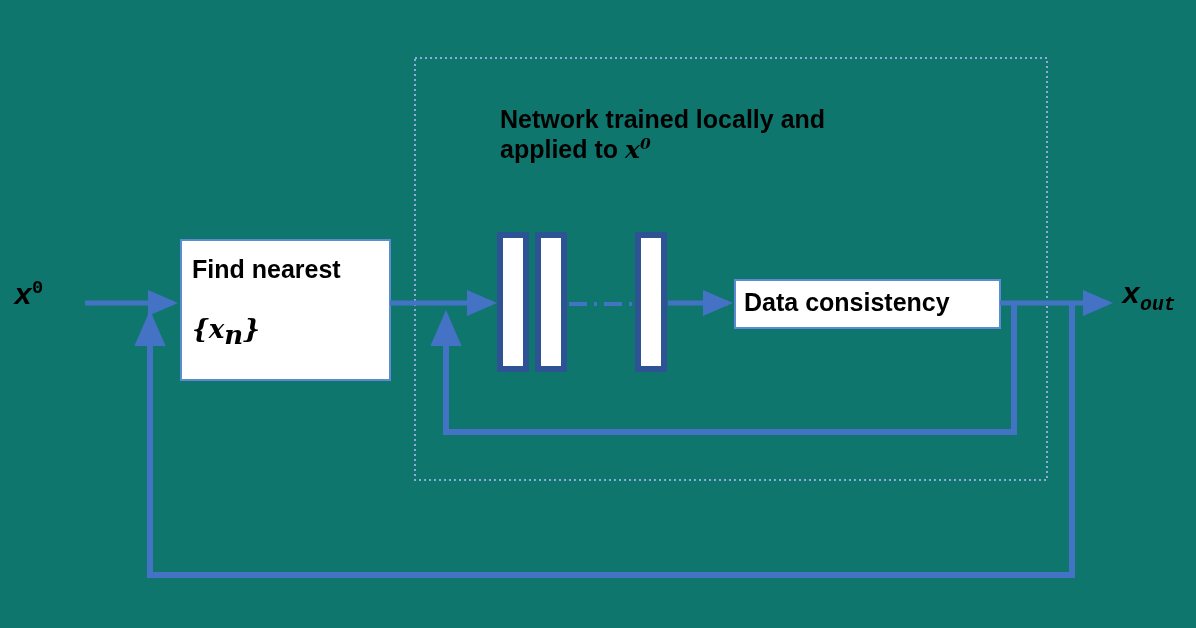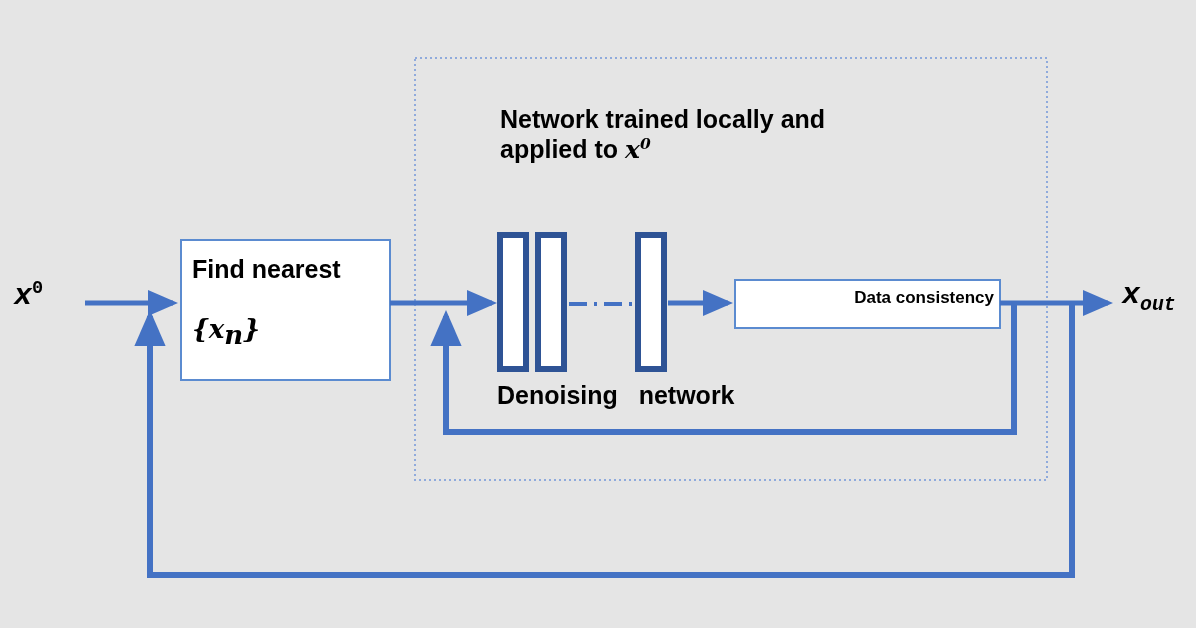--- a/index.html
+++ b/index.html
@@ -7,21 +7,21 @@
     padding: 0;
     background: #ffffff;
   }
   body {
     font-family: "Liberation Sans", sans-serif;
   }
   #canvas {
     position: relative;
     width: 1196px;
     height: 628px;
-    background: #e5e5e5;
+    background: #0f766e;
     overflow: hidden;
   }
   svg.layer {
     position: absolute;
     left: 0;
     top: 0;
     width: 1196px;
     height: 628px;
   }
   .lbl {
@@ -66,22 +66,22 @@
   }
   #network-note .mathvar {
     font-family: "DejaVu Serif", serif;
     font-style: italic;
     font-weight: bold;
   }
   #box-data-consistency-label {
     left: 744px;
     top: 288px;
     width: 250px;
-    font-size: 17px;
-    text-align: right;
+    font-size: 25px;
+    text-align: left;
   }
   #denoising-caption {
     left: 497px;
     top: 381px;
     font-size: 25px;
   }
   #label-input {
     left: 14px;
     top: 278px;
     font-size: 30px;
@@ -131,19 +131,18 @@
 
     <path d="M1072,305 L1072,575 L150,575 L150,316" fill="none" stroke="#4472C4" stroke-width="6" marker-end="url(#arrowheadup)"></path>
   </svg>
 
   <div class="lbl" id="network-note"><span>Network trained locally and</span><br><span>applied to </span><span class="mathvar">x</span><span class="mathvar sup">0</span></div>
 
   <div class="lbl" id="box-find-nearest-label"><span>Find nearest</span><br><br><span class="mathset">{x</span><span class="mathset sub">n</span><span class="mathset">}</span></div>
 
   <div class="lbl" id="box-data-consistency-label">Data consistency</div>
 
-  <div class="lbl" id="denoising-caption">Denoising   network</div>
 
   <div class="lbl" id="label-input"><span>x</span><span class="sup">0</span></div>
 
   <div class="lbl" id="label-output"><span>x</span><span class="sub">out</span></div>
 
 </div>
 
 </body></html>

